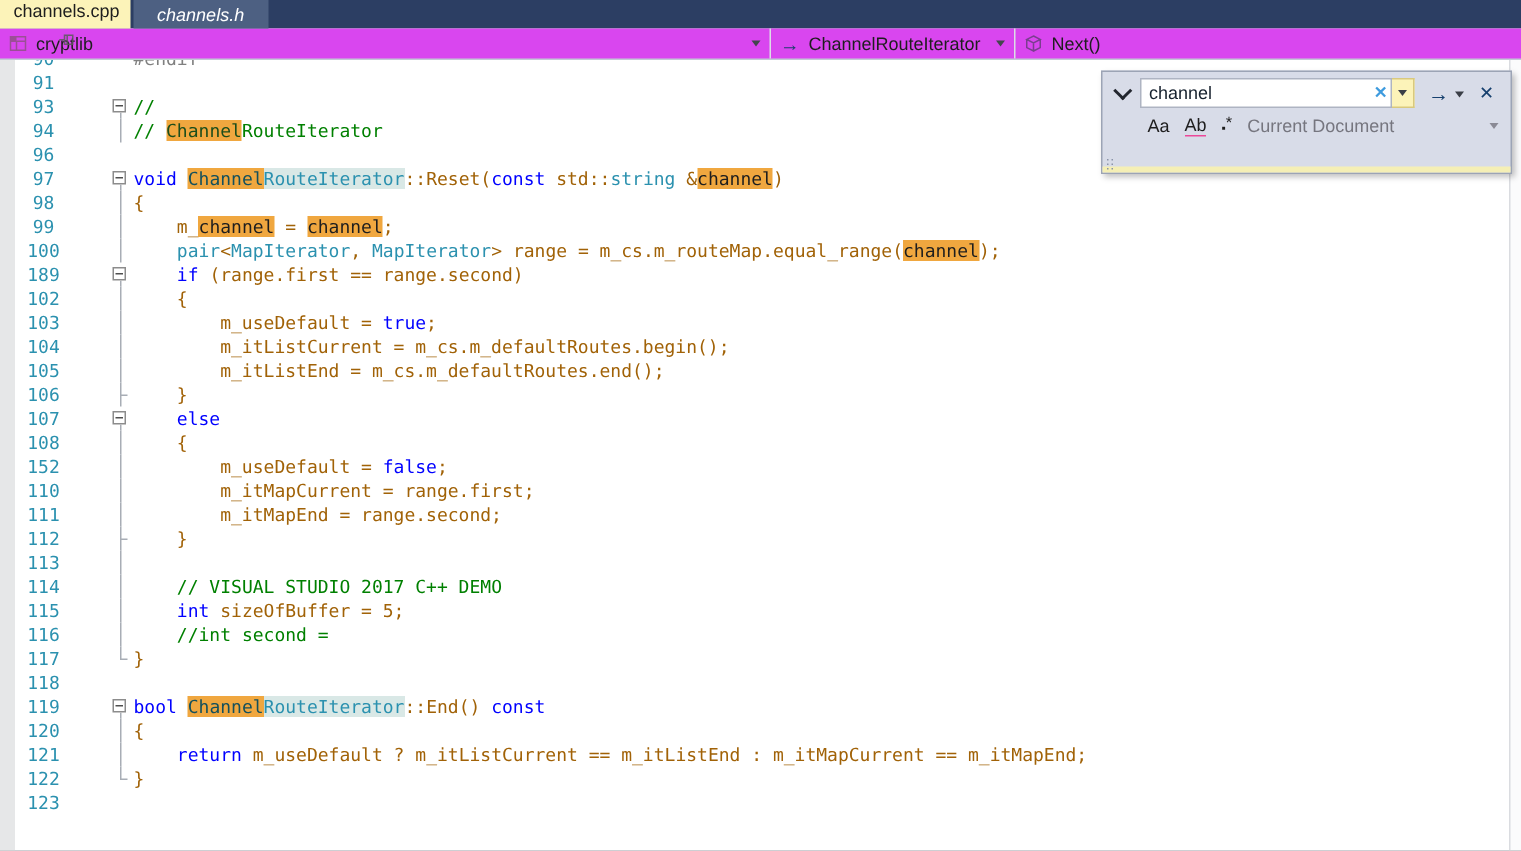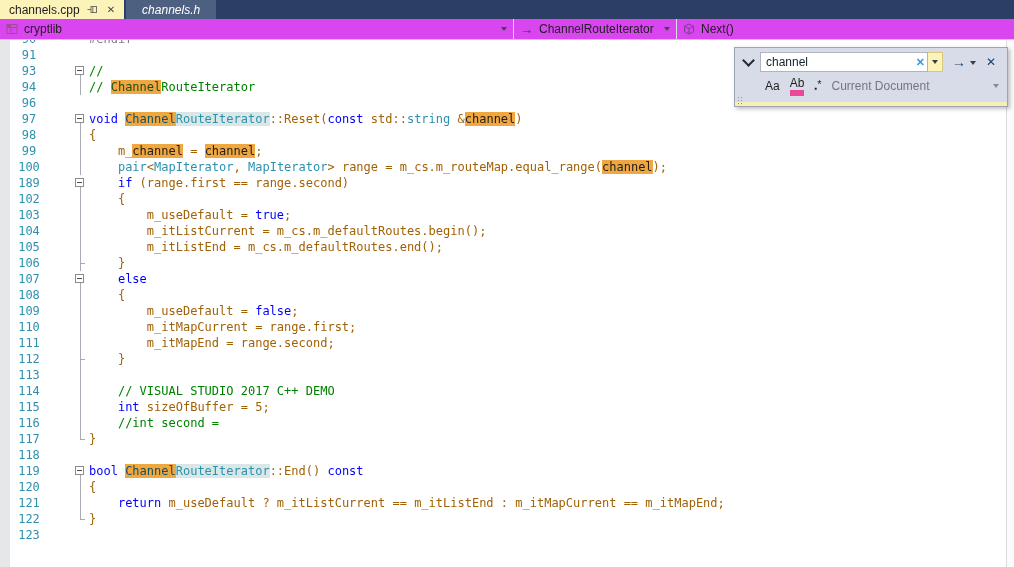--- a/index.html
+++ b/index.html
@@ -2,21 +2,21 @@
 <html style="--kw: #0000FF; --cm: #008000; --ty: #2B91AF; --pp: #808080; --ln: #2B91AF; --mb: #F0A73F; --sb: #D9E8E6;"><head>
 <meta charset="utf-8">
 <style>
   html,body{margin:0;padding:0;background:#9aa0a6;}
   .app{width:1014px;height:567px;overflow:hidden;position:relative;background:#fff;
        font-family:"Liberation Sans",sans-serif;-webkit-font-smoothing:antialiased;}
 
   
   .tabbar{height:19px;background:#2C3E63;display:flex;align-items:stretch;}
   .tab{display:flex;align-items:center;font-size:12px;cursor:default;}
-  .tab.active{background:#FCF3B9;color:#1E1E1E;padding:0 7px 0 9px;gap:7px;}
+  .tab.active{background:#FCF3B9;color:#1E1E1E;padding:0 7px 0 9px;gap:7px;flex-direction:column;}
   .tab.inactive{background:#4D6082;color:#FFFFFF;padding:0 16px;margin-left:2px;font-style:italic;}
   .tab .ticon{display:inline-flex;align-items:center;opacity:.85;}
   .tab .close{font-size:10px;color:#44474E;padding:0 2px;}
 
   
   .navbar{height:20px;background:#d946ef;border-bottom:1px solid #C3C9D5;display:flex;align-items:stretch;}
   .combo{display:flex;align-items:center;gap:6px;padding:0 6px;font-size:12px;color:#1E1E1E;border-right:1px solid #DCDEE6;}
   .combo .caret{width:0;height:0;border-left:3.5px solid transparent;border-right:3.5px solid transparent;border-top:4px solid #43464D;margin-left:auto;}
   .combo.c-project{width:501px;}
   .combo.c-type{width:150px;}
@@ -59,23 +59,23 @@
   .fp-inputwrap{position:relative;flex:none;width:168px;height:20px;background:#fff;border:1px solid #AEB4C2;box-sizing:border-box;}
   .fp-input{position:absolute;inset:0;border:none;outline:none;width:100%;height:100%;
       font:12px "Liberation Sans",sans-serif;color:#16212E;padding:0 16px 0 5px;box-sizing:border-box;background:transparent;}
   .fp-clear{position:absolute;right:2px;top:2px;color:#3E9BDE;font-size:11px;font-weight:bold;line-height:14px;}
   .fp-histbtn{width:15px;height:20px;background:#FCF3B9;border:1px solid #D9C97E;border-left:none;box-sizing:border-box;
       display:flex;align-items:center;justify-content:center;flex:none;}
   .fp-histbtn .caret,.fp-nextcaret{width:0;height:0;border-left:3.5px solid transparent;border-right:3.5px solid transparent;border-top:4px solid #3A3E46;}
   .fp-next{color:#16406E;font-weight:bold;font-size:14px;margin:0 4px 0 9px;line-height:1;}
   .fp-nextcaret{margin:2px 6px 0 0;}
   .fp-close{color:#16406E;font-size:12px;margin-left:4px;line-height:1;}
-  .fp-row2{display:flex;align-items:center;padding:1px 6px 6px 30px;gap:10px;}
+  .fp-row2{display:flex;align-items:flex-end;padding:1px 6px 20px 30px;gap:10px;}
   .fp-toggle{color:#1E1E1E;}
-  .fp-word{border-bottom:6px solid #ec4899;}
+  .fp-word{border-bottom:1px solid #ec4899;}
   .fp-rx .sq{font-size:8px;}
   .fp-rx .st{font-size:11px;vertical-align:3px;}
   .fp-scope{flex:1;display:flex;align-items:center;color:#76767F;}
   .fp-scope .caret{width:0;height:0;border-left:3.5px solid transparent;border-right:3.5px solid transparent;border-top:4px solid #8A8A95;margin-left:auto;margin-right:2px;}
   .fp-strip{height:4px;background:#F5EFB5;}
   .fp-grip{position:absolute;left:3px;bottom:8px;width:1px;height:1px;background:#8A93A8;
       box-shadow:3px 0 #8A93A8,0 3px #8A93A8,3px 3px #8A93A8,0 6px #8A93A8,3px 6px #8A93A8;}
 </style>
 </head>
 <body>
@@ -139,21 +139,21 @@
         <div class="row"><span class="ln">99</span><span class="fold f-line"></span><span class="code"><span class="tk-p">    m_</span><span class="tk-m">channel</span><span class="tk-p"> = </span><span class="tk-m">channel</span><span class="tk-p">;</span></span></div>
         <div class="row"><span class="ln">100</span><span class="fold f-line"></span><span class="code"><span class="tk-p">    </span><span class="tk-t">pair</span><span class="tk-p">&lt;</span><span class="tk-t">MapIterator</span><span class="tk-p">, </span><span class="tk-t">MapIterator</span><span class="tk-p">&gt; range = m_cs.m_routeMap.equal_range(</span><span class="tk-m">channel</span><span class="tk-p">);</span></span></div>
         <div class="row"><span class="ln">189</span><span class="fold f-box"><i class="fb"></i></span><span class="code"><span class="tk-p">    </span><span class="tk-k">if</span><span class="tk-p"> (range.first == range.second)</span></span></div>
         <div class="row"><span class="ln">102</span><span class="fold f-line"></span><span class="code"><span class="tk-p">    {</span></span></div>
         <div class="row"><span class="ln">103</span><span class="fold f-line"></span><span class="code"><span class="tk-p">        m_useDefault = </span><span class="tk-k">true</span><span class="tk-p">;</span></span></div>
         <div class="row"><span class="ln">104</span><span class="fold f-line"></span><span class="code"><span class="tk-p">        m_itListCurrent = m_cs.m_defaultRoutes.begin();</span></span></div>
         <div class="row"><span class="ln">105</span><span class="fold f-line"></span><span class="code"><span class="tk-p">        m_itListEnd = m_cs.m_defaultRoutes.end();</span></span></div>
         <div class="row"><span class="ln">106</span><span class="fold f-endc"></span><span class="code"><span class="tk-p">    }</span></span></div>
         <div class="row"><span class="ln">107</span><span class="fold f-box"><i class="fb"></i></span><span class="code"><span class="tk-p">    </span><span class="tk-k">else</span></span></div>
         <div class="row"><span class="ln">108</span><span class="fold f-line"></span><span class="code"><span class="tk-p">    {</span></span></div>
-        <div class="row"><span class="ln">109</span><span class="fold f-line"></span><span class="code"><span class="tk-p">        m_useDefault = </span><span class="tk-k">false</span><span class="tk-p">;</span></span></div>
+        <div class="row"><span class="ln">152</span><span class="fold f-line"></span><span class="code"><span class="tk-p">        m_useDefault = </span><span class="tk-k">false</span><span class="tk-p">;</span></span></div>
         <div class="row"><span class="ln">110</span><span class="fold f-line"></span><span class="code"><span class="tk-p">        m_itMapCurrent = range.first;</span></span></div>
         <div class="row"><span class="ln">111</span><span class="fold f-line"></span><span class="code"><span class="tk-p">        m_itMapEnd = range.second;</span></span></div>
         <div class="row"><span class="ln">112</span><span class="fold f-endc"></span><span class="code"><span class="tk-p">    }</span></span></div>
         <div class="row"><span class="ln">113</span><span class="fold f-line"></span><span class="code"></span></div>
         <div class="row"><span class="ln">114</span><span class="fold f-line"></span><span class="code"><span class="tk-p">    </span><span class="tk-c">// VISUAL STUDIO 2017 C++ DEMO</span></span></div>
         <div class="row"><span class="ln">115</span><span class="fold f-line"></span><span class="code"><span class="tk-p">    </span><span class="tk-k">int</span><span class="tk-p"> sizeOfBuffer = 5;</span></span></div>
         <div class="row"><span class="ln">116</span><span class="fold f-line"></span><span class="code"><span class="tk-p">    </span><span class="tk-c">//int second =</span></span></div>
         <div class="row"><span class="ln">117</span><span class="fold f-end"></span><span class="code"><span class="tk-p">}</span></span></div>
         <div class="row"><span class="ln">118</span><span class="fold"></span><span class="code"></span></div>
         <div class="row"><span class="ln">119</span><span class="fold f-box"><i class="fb"></i></span><span class="code"><span class="tk-k">bool</span><span class="tk-p"> </span><span class="tk-mt">Channel</span><span class="tk-s">RouteIterator</span><span class="tk-p">::End() </span><span class="tk-k">const</span></span></div>

